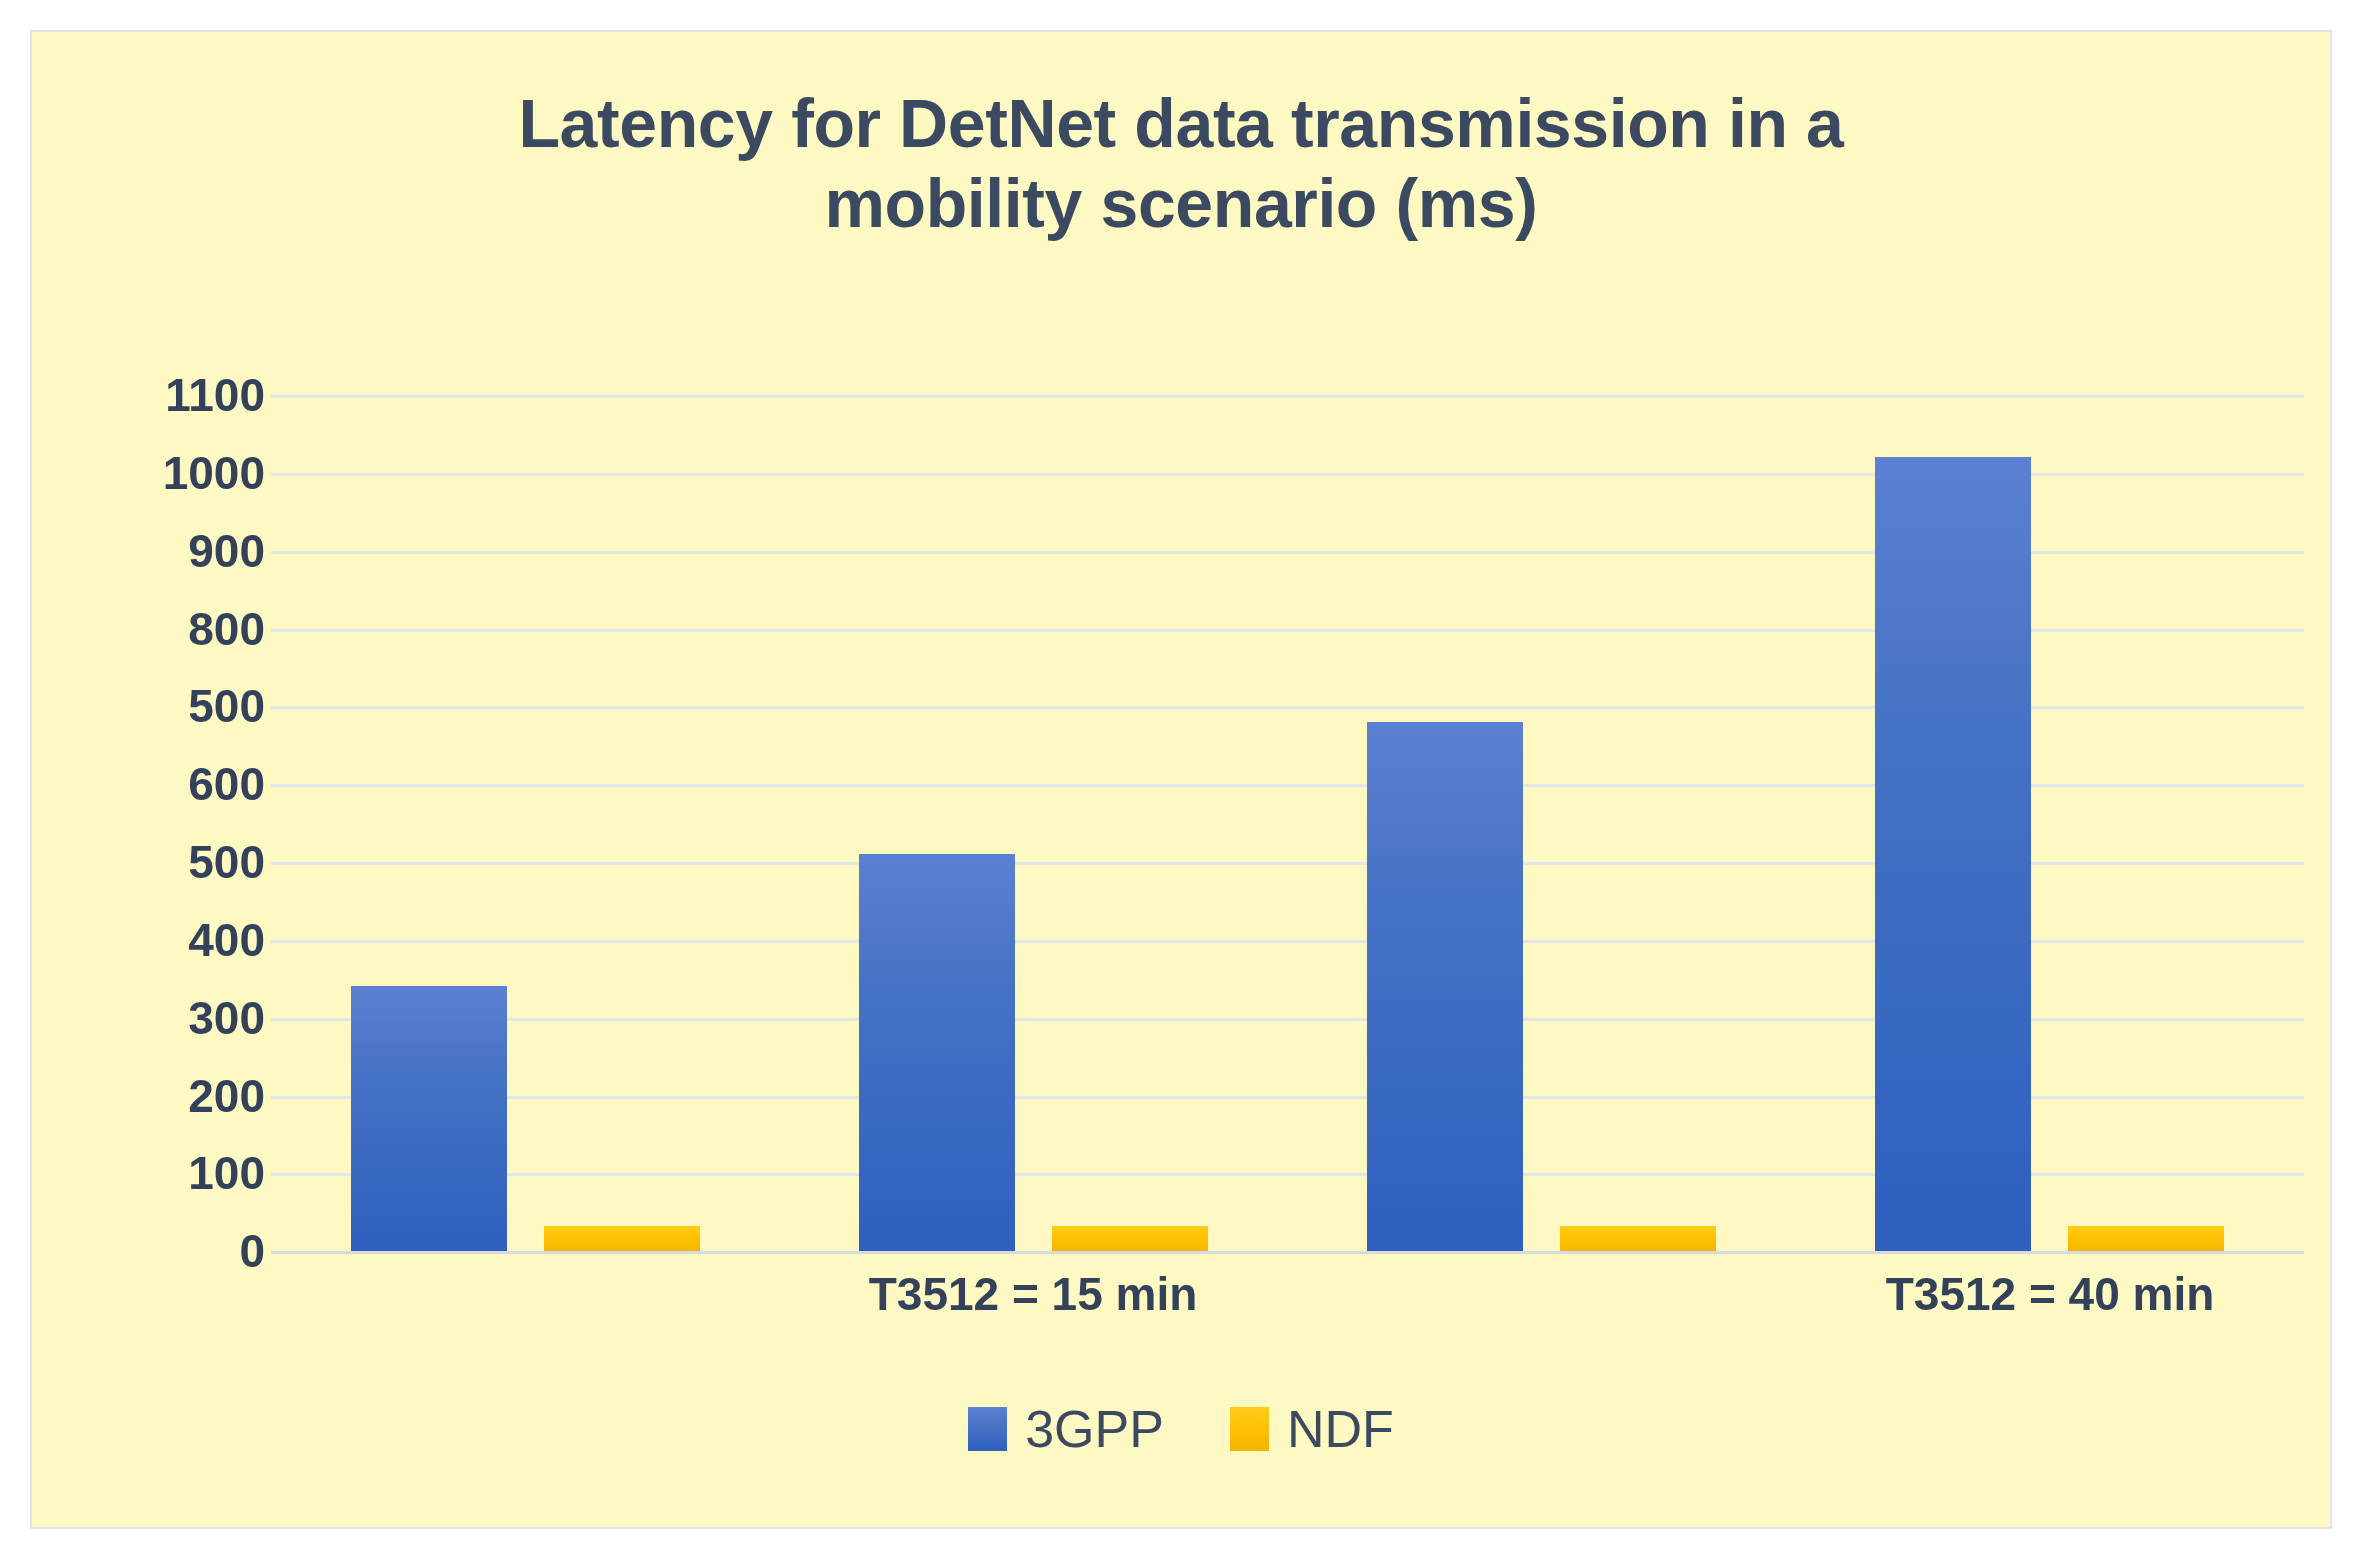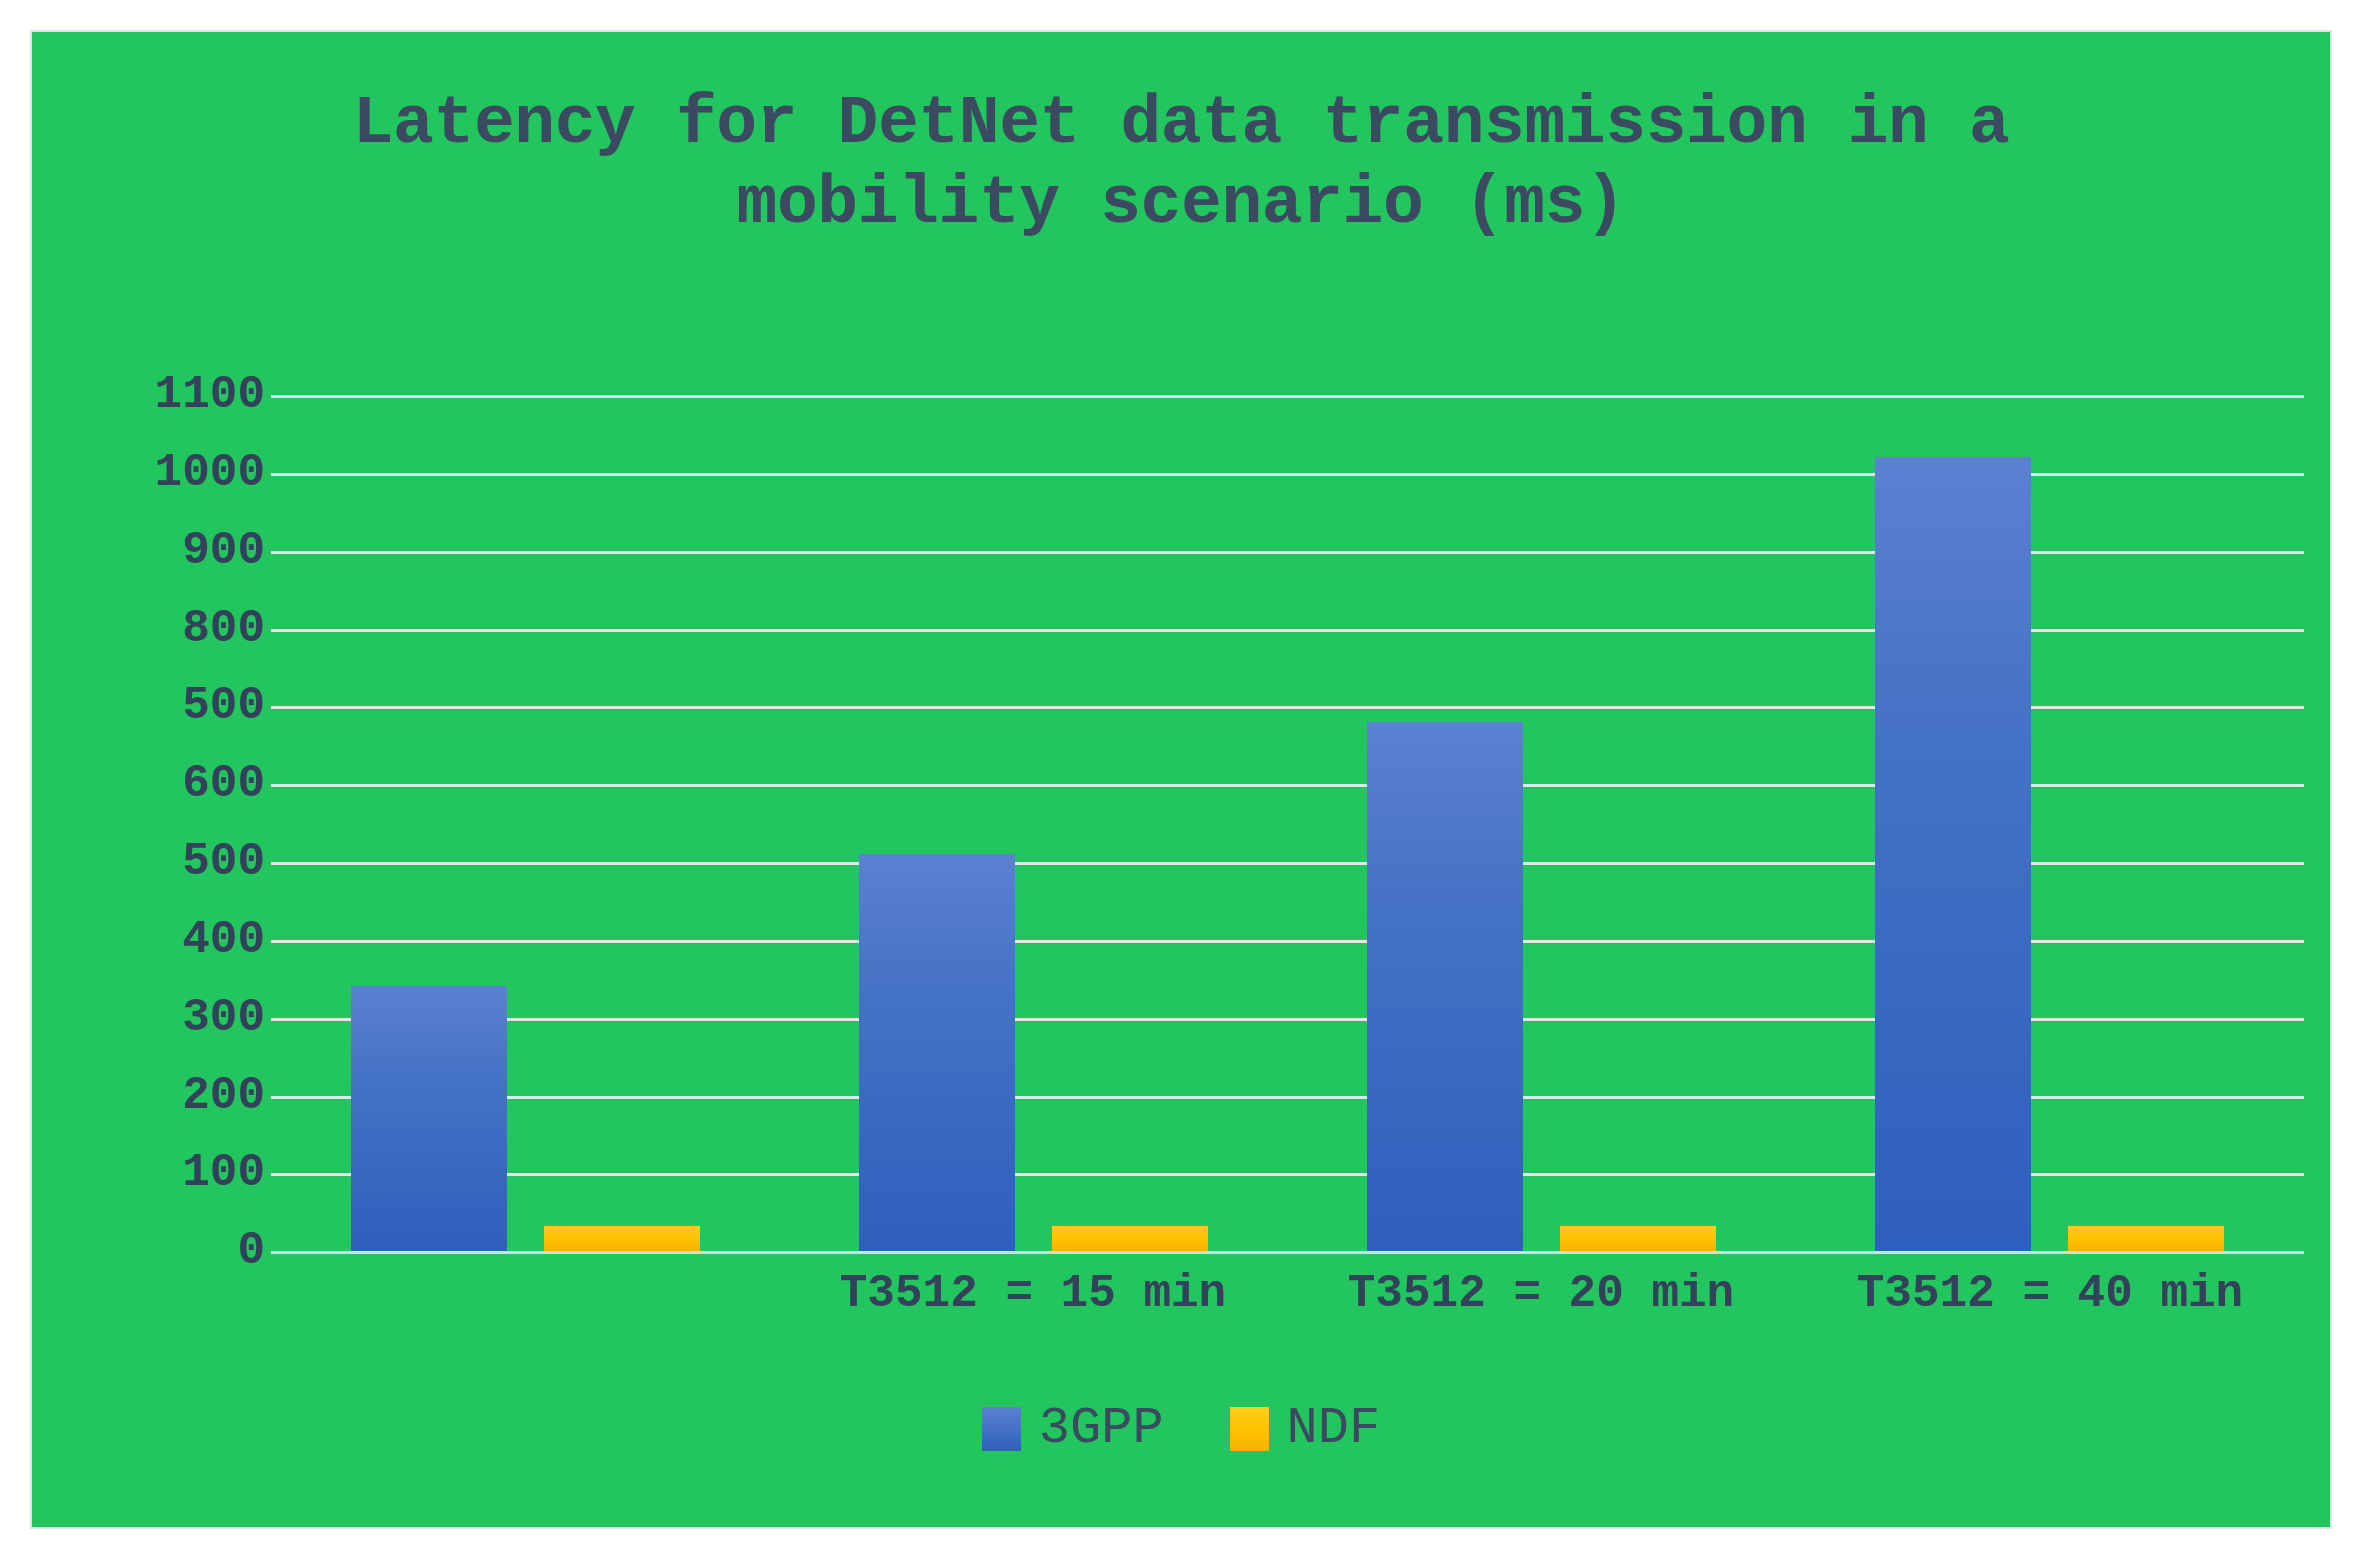--- a/index.html
+++ b/index.html
@@ -20,23 +20,22 @@
   }
 
   
   #chart-frame {
     position: absolute;
     left: 30px;
     top: 30px;
     width: 2302px;
     height: 1499px;
     border: 2.7px solid #dfe3ea;
-    background: #22c55e;
+    background: #fef9c3;
     box-sizing: border-box;
-    font-family: Liberation Mono, monospace;
   }
 
   
   #chart-title {
     position: absolute;
     left: 0;
     top: 52px;
     width: 100%;
     text-align: center;
     color: #3b4a61;
@@ -207,21 +206,20 @@
         <div class="bar series-3gpp" title="3GPP: 510" style="left: 588px; width: 156px; height: 397px;"></div>
         <div class="bar series-ndf" title="NDF: 32" style="left: 781px; width: 156px; height: 25px;"></div>
         <div class="bar series-3gpp" title="3GPP: 680" style="left: 1096px; width: 156px; height: 529px;"></div>
         <div class="bar series-ndf" title="NDF: 32" style="left: 1289px; width: 156px; height: 25px;"></div>
         <div class="bar series-3gpp" title="3GPP: 1020" style="left: 1604px; width: 156px; height: 794px;"></div>
         <div class="bar series-ndf" title="NDF: 32" style="left: 1797px; width: 156px; height: 25px;"></div>
       </div>
 
     <div id="x-axis-labels">
         <div class="x-tick" style="left: 508px; width: 508px;">T3512 = 15 min</div>
-        <div class="x-tick" style="left: 1016px; width: 508px;">T3512 = 20 min</div>
         <div class="x-tick" style="left: 1525px; width: 508px;">T3512 = 40 min</div>
       </div>
 
     <div id="legend">
         <div class="legend-item">
           <span class="legend-swatch sw-3gpp"></span>
           <span class="legend-label">3GPP</span>
         </div>
         <div class="legend-item">
           <span class="legend-swatch sw-ndf"></span>

